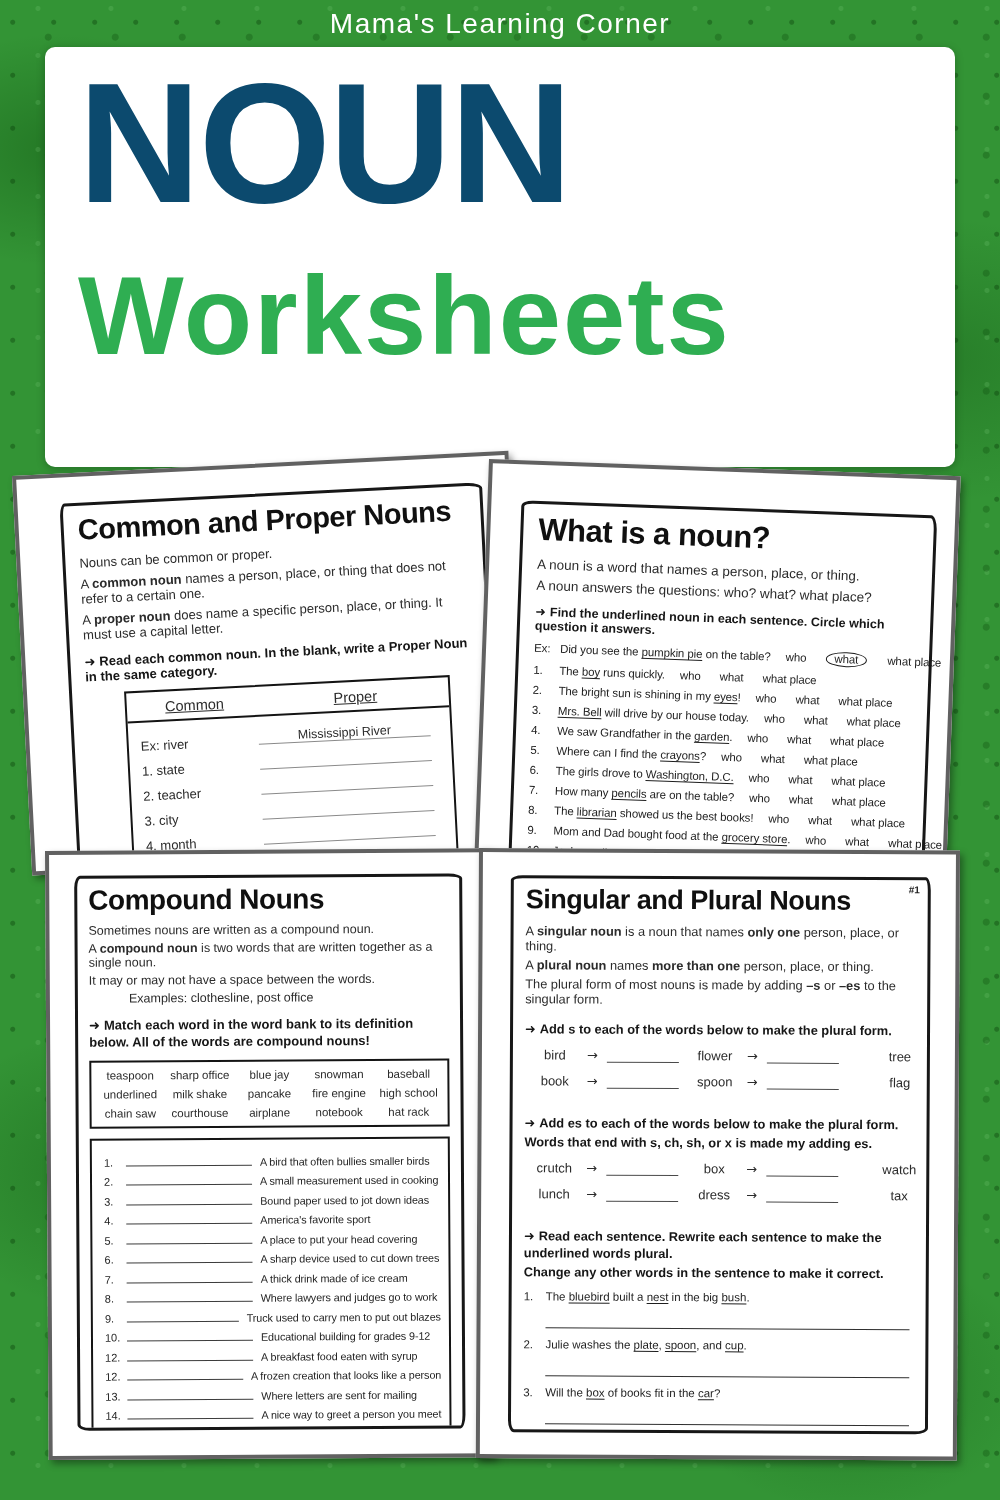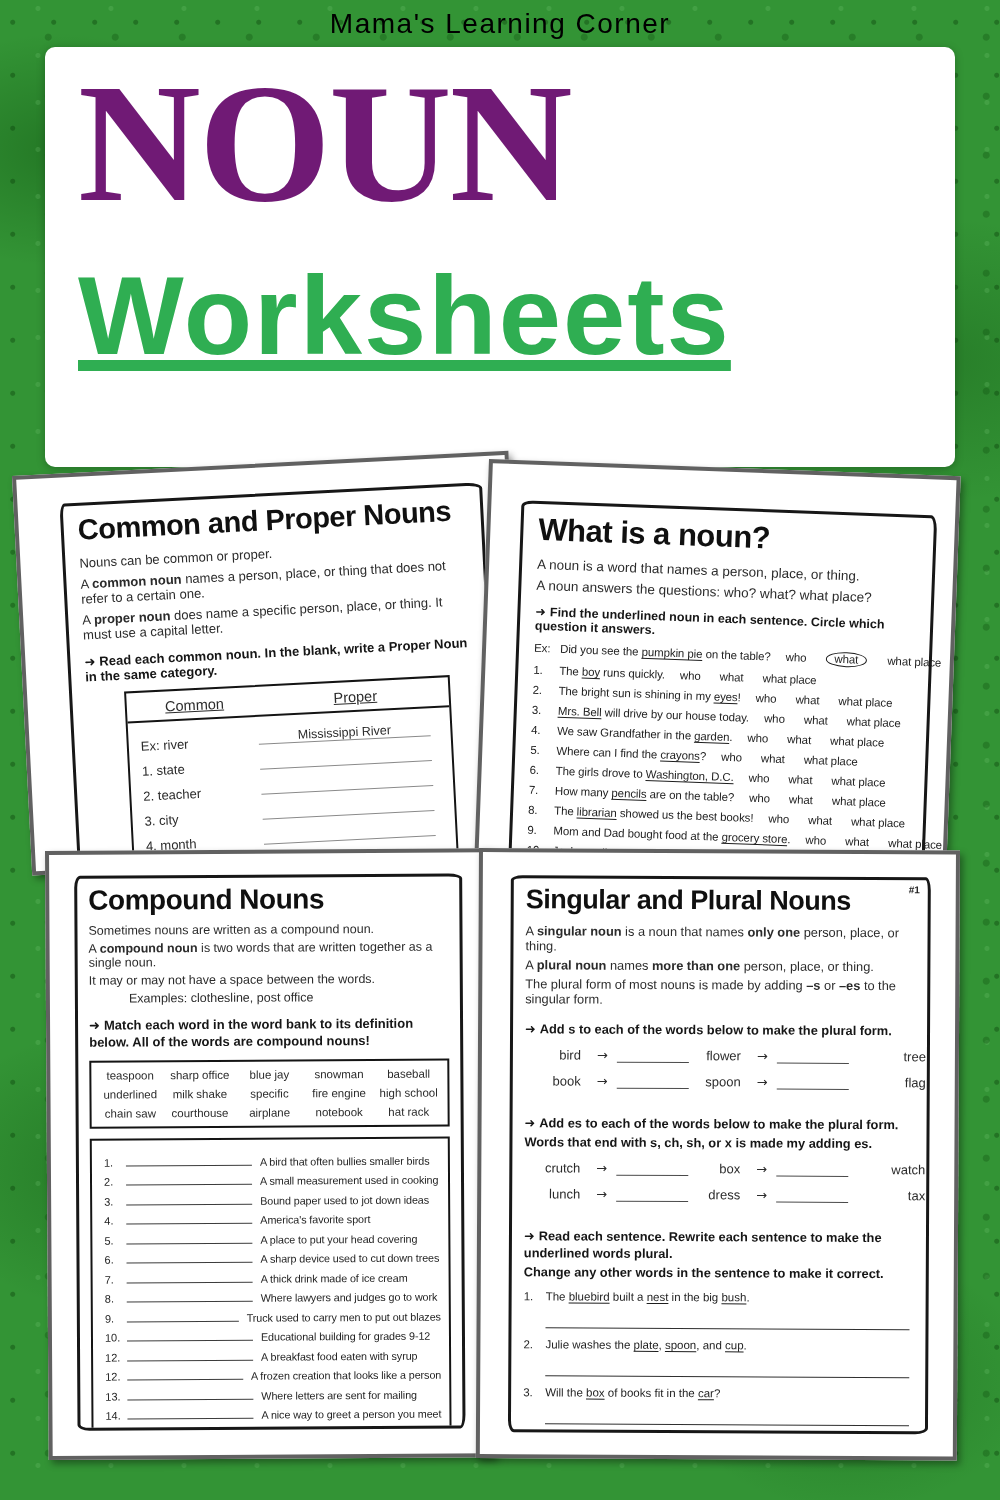--- a/index.html
+++ b/index.html
@@ -13,34 +13,34 @@
       radial-gradient(circle at 52% 18%, rgba(130,210,130,.20) 0 2px, transparent 3px),
       radial-gradient(ellipse 260px 180px at 6% 10%, rgba(0,55,0,.30), transparent 65%),
       radial-gradient(ellipse 320px 220px at 94% 24%, rgba(10,70,10,.28), transparent 65%),
       radial-gradient(ellipse 300px 220px at 12% 78%, rgba(5,60,5,.30), transparent 65%),
       radial-gradient(ellipse 280px 200px at 85% 92%, rgba(10,70,10,.28), transparent 65%),
       radial-gradient(ellipse 420px 300px at 50% 50%, rgba(150,230,150,.10), transparent 70%);
     background-size:41px 53px,67px 59px,73px 47px,auto,auto,auto,auto,auto;
   }
   .site-title{
     position:absolute;top:8px;left:0;width:100%;text-align:center;
-    color:#000000;font-size:28px;letter-spacing:1.5px;
+    color:#ffffff;font-size:28px;letter-spacing:1.5px;
   }
   .hero-card{
     position:absolute;left:45px;top:47px;width:910px;height:420px;
     background:#ffffff;border-radius:10px;box-shadow:0 2px 8px rgba(0,0,0,.25);
     z-index:1;
   }
   .hero-noun{
     position:absolute;left:33px;top:11px;font-size:170px;line-height:1;
-    font-weight:700;color:#701a75;letter-spacing:-2px;font-family:Liberation Serif, serif;
+    font-weight:700;color:#0c4a6e;letter-spacing:-2px;
   }
   .hero-worksheets{
     position:absolute;left:33px;top:213px;font-size:112px;line-height:1;
-    font-weight:700;color:#2fae52;letter-spacing:2px;text-decoration:underline;
+    font-weight:700;color:#2fae52;letter-spacing:2px;
   }
   .hero-sub{
     position:absolute;left:35px;top:321px;font-size:68px;line-height:1.1;
     font-weight:400;color:#141414;letter-spacing:0;
   }
 
   
   .page{
     position:absolute;background:#ffffff;border:4px solid #616161;
     box-shadow:3px 4px 7px rgba(0,0,0,.38);overflow:hidden;
@@ -107,21 +107,21 @@
   .def-box{margin-top:10px;border:2.5px solid #141414;padding:8px 8px 6px 12px;}
   .def-row{display:flex;align-items:flex-end;height:19.5px;white-space:nowrap;}
   .def-num{flex:0 0 22px;font-size:11px;}
   .def-blank{width:126px;border-bottom:1.1px solid #3c3c3c;height:12px;margin:0 8px 2px 0;}
   .def-text{font-size:10.8px;letter-spacing:-.1px;}
 
   
   .pg-tag{position:absolute;top:4px;right:8px;font-size:10px;font-weight:700;}
   .sp-grid{display:grid;grid-template-columns:160px 185px 1fr;margin:10px 0 0 4px;row-gap:11px;font-size:13px;color:#2b2b2b;}
   .sp-cell{display:flex;align-items:flex-end;}
-  .sp-word{flex:0 0 52px;text-align:right;margin-right:16px;}
+  .sp-word{flex:0 0 52px;text-align:center;margin-right:6px;}
   .sp-arr{margin-right:9px;font-family:"DejaVu Sans",sans-serif;}
   .sp-blank{width:72px;border-bottom:1.3px solid #4a4a4a;height:13px;}
   .sent-block{margin-top:10px;}
   .sent{display:flex;font-size:11.5px;}
   .sent-num{flex:0 0 22px;}
   .sent u{text-underline-offset:2px;}
   .ans-line{border-bottom:1.2px solid #2f2f2f;margin:25px 4px 0 22px;height:0;}
   b{font-weight:700;}
 </style>
 </head>
@@ -262,21 +262,21 @@
     <div class="examples-line">Examples: clothesline, post office</div>
     <div class="instr"><span class="arrow">➜</span><span>Match each word in the word bank to its definition below.  All of the words are compound nouns!</span></div>
     <div class="word-bank" id="word-bank">
         <span class="wb-cell">teaspoon</span>
         <span class="wb-cell">sharp office</span>
         <span class="wb-cell">blue jay</span>
         <span class="wb-cell">snowman</span>
         <span class="wb-cell">baseball</span>
         <span class="wb-cell">underlined</span>
         <span class="wb-cell">milk shake</span>
-        <span class="wb-cell">specific</span>
+        <span class="wb-cell">pancake</span>
         <span class="wb-cell">fire engine</span>
         <span class="wb-cell">high school</span>
         <span class="wb-cell">chain saw</span>
         <span class="wb-cell">courthouse</span>
         <span class="wb-cell">airplane</span>
         <span class="wb-cell">notebook</span>
         <span class="wb-cell">hat rack</span>
       </div>
     <div class="def-box" id="def-rows">
         <div class="def-row">

